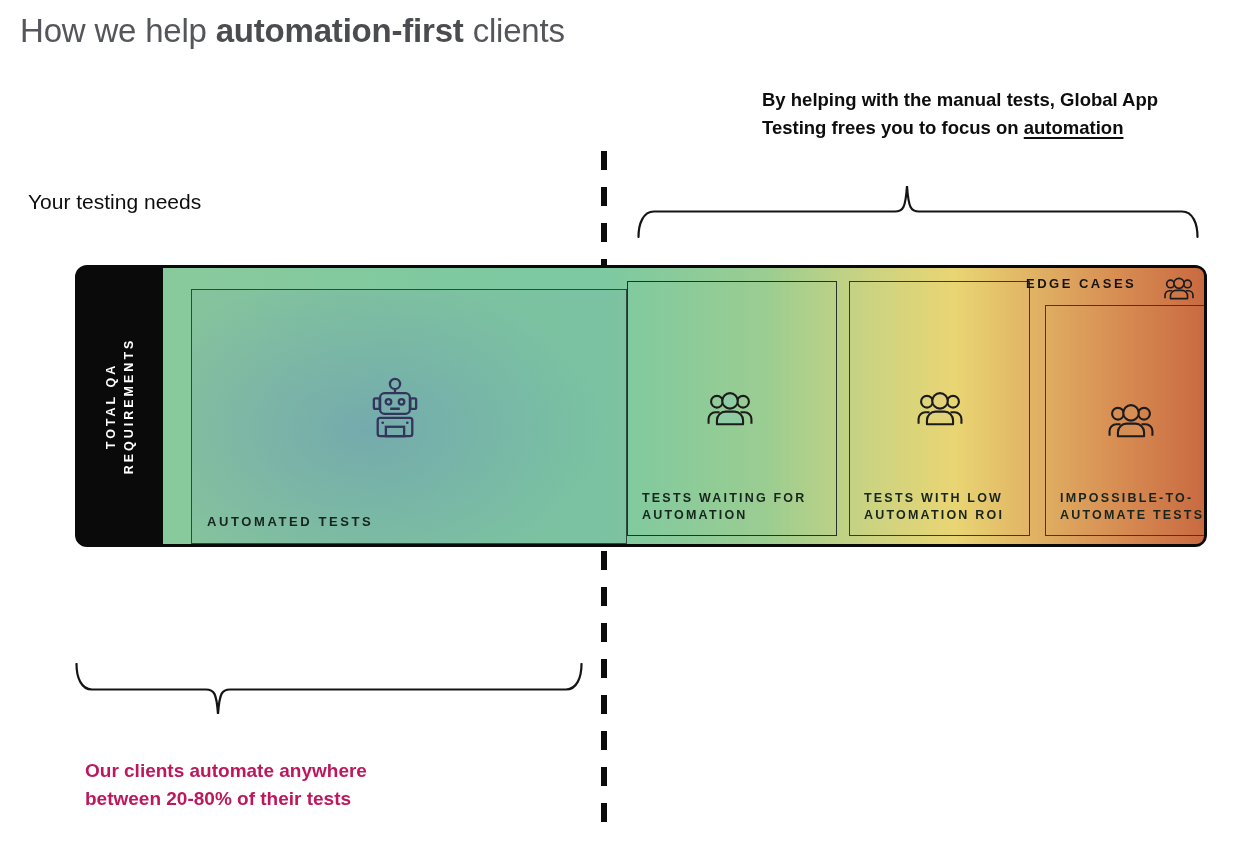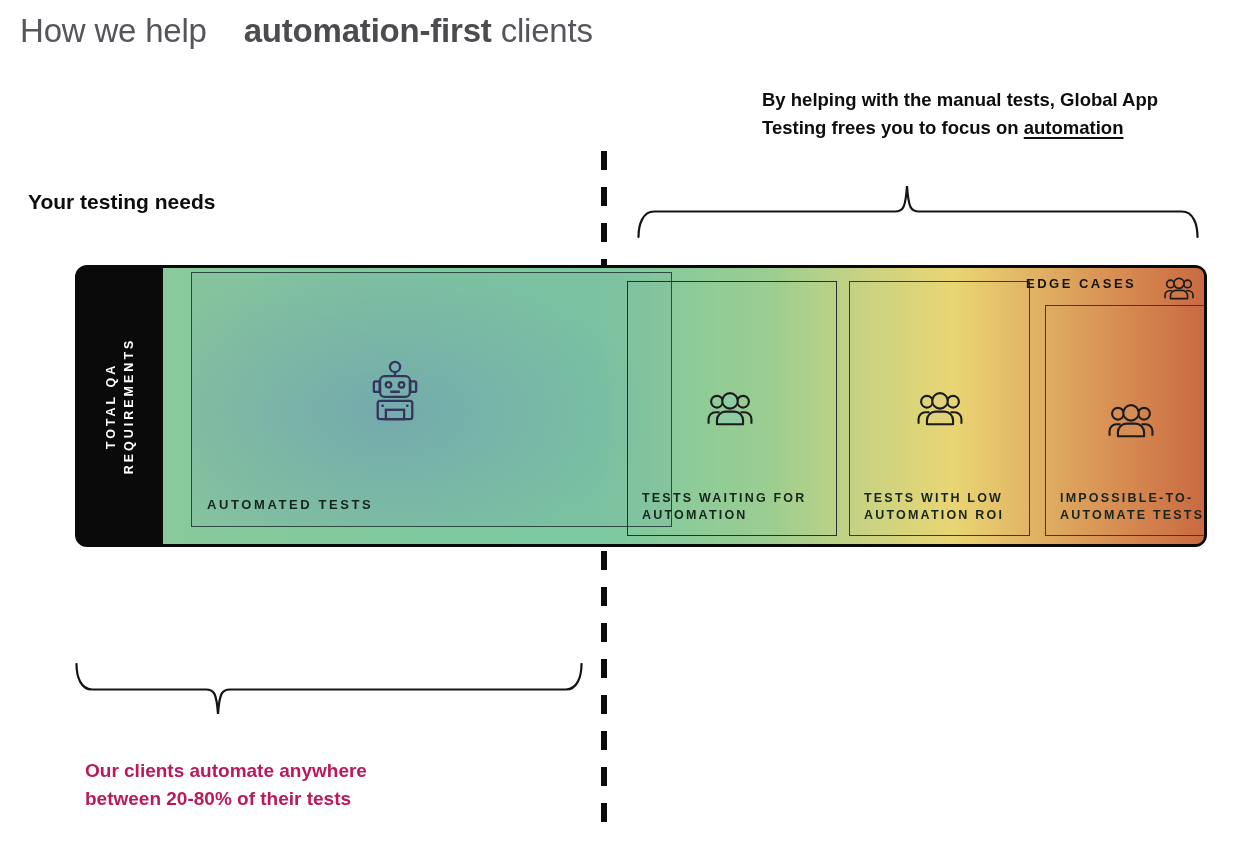--- a/index.html
+++ b/index.html
@@ -4,24 +4,24 @@
 <style>
   html,body{margin:0;padding:0;background:#fff;}
   body{
     width:1256px;height:844px;position:relative;overflow:hidden;
     font-family:"Liberation Sans", sans-serif;color:#111;
   }
   .abs{position:absolute;}
 
   
   .title{left:20px;top:8px;font-size:33px;line-height:46px;color:#54565b;font-weight:400;letter-spacing:-0.2px;}
-  .title b{font-weight:700;color:#4a4c50;margin-left:28px;}
+  .title b{font-weight:700;color:#4a4c50;}
   .top-note{left:762px;top:86px;font-size:18.5px;line-height:27.5px;font-weight:700;color:#0d0d0d;}
   .top-note .underline{text-decoration:underline;text-decoration-thickness:2px;text-underline-offset:3px;}
-  .left-heading{left:28px;top:190px;font-size:21px;font-weight:700;color:#0d0d0d;}
+  .left-heading{left:28px;top:190px;font-size:21px;font-weight:400;color:#0d0d0d;}
   .bottom-note{left:85px;top:757px;font-size:19px;line-height:28px;font-weight:700;color:#be185d;}
 
   
   .dash-seg{left:601px;width:6px;background:repeating-linear-gradient(180deg,#0b0b0b 0 19px,transparent 19px 36px);}
   .dash-top{top:151px;height:114px;}
   .dash-bottom{top:551px;height:288px;}
 
   
   .brace-top{left:637px;top:181px;}
   .brace-bottom{left:75px;top:663px;}
@@ -33,21 +33,21 @@
   .cap{position:absolute;left:0;top:0;width:85px;height:100%;background:#0a0a0a;
        display:flex;align-items:center;justify-content:center;}
   .cap-text{transform:rotate(-90deg);width:230px;text-align:center;color:#fff;
        font-size:12.5px;font-weight:700;letter-spacing:3px;line-height:18px;white-space:nowrap;}
   .track{position:absolute;left:85px;top:0;right:0;bottom:0;
        background:linear-gradient(90deg,#89ca9b 0%,#80c9a0 25%,#7cc9a2 42%,#9bcd91 58%,
                                    #ccd381 68%,#e9d573 76%,#e0b163 84%,#d78c52 92%,#c96a41 100%);}
 
   
   .seg-box{position:absolute;box-sizing:border-box;margin-left:19px;}
-  .box-1{left:9px;top:4px;width:481px;height:255px;border:1.5px solid #2c4a42;
+  .box-1{left:9px;top:21px;width:436px;height:255px;border:1.5px solid #2c4a42;
          background:
            radial-gradient(ellipse 55% 62% at 40% 55%, rgba(98,128,198,0.36), rgba(98,128,198,0) 100%),
            rgba(108,140,170,0.10);}
   .box-2{left:445px;top:13px;width:210px;height:255px;border:1px solid #23332c;}
   .box-3{left:667px;top:13px;width:181px;height:255px;border:1px solid #3a3a28;}
   .box-4{left:863px;top:37px;width:180px;height:231px;border:1px solid #4d3424;}
 
   .box-label{position:absolute;left:14px;bottom:11px;font-weight:700;color:#17251f;
              letter-spacing:2.2px;font-size:12.5px;line-height:17px;}
   .box-1 .box-label{left:15px;bottom:13px;font-size:13px;letter-spacing:2.6px;}

